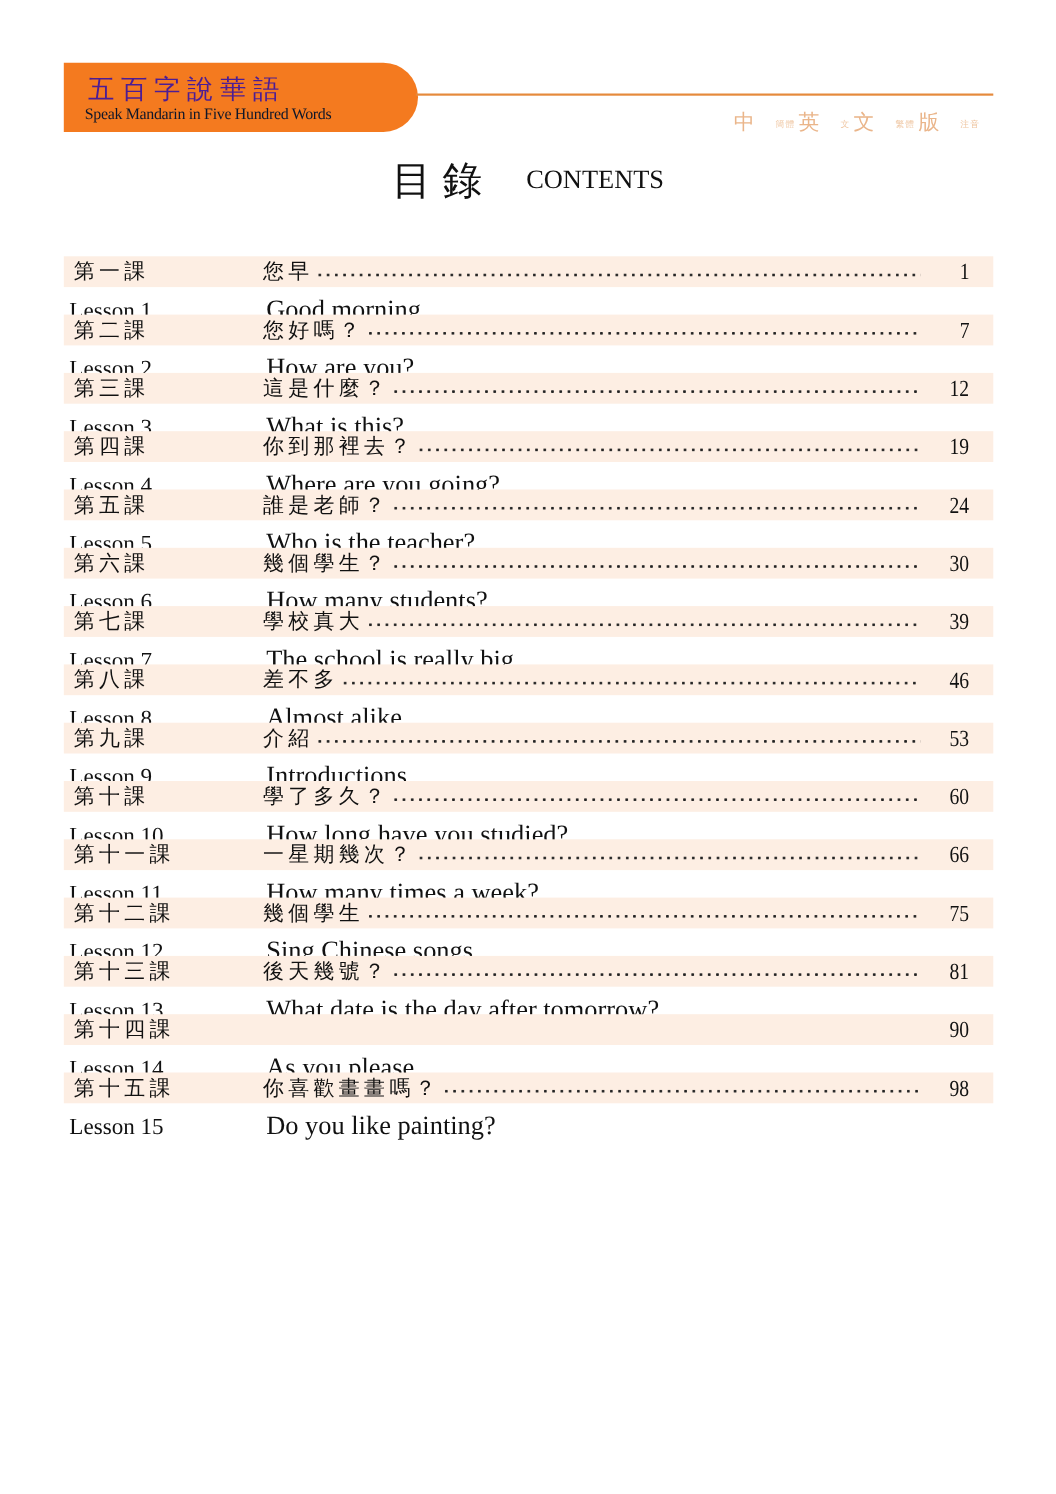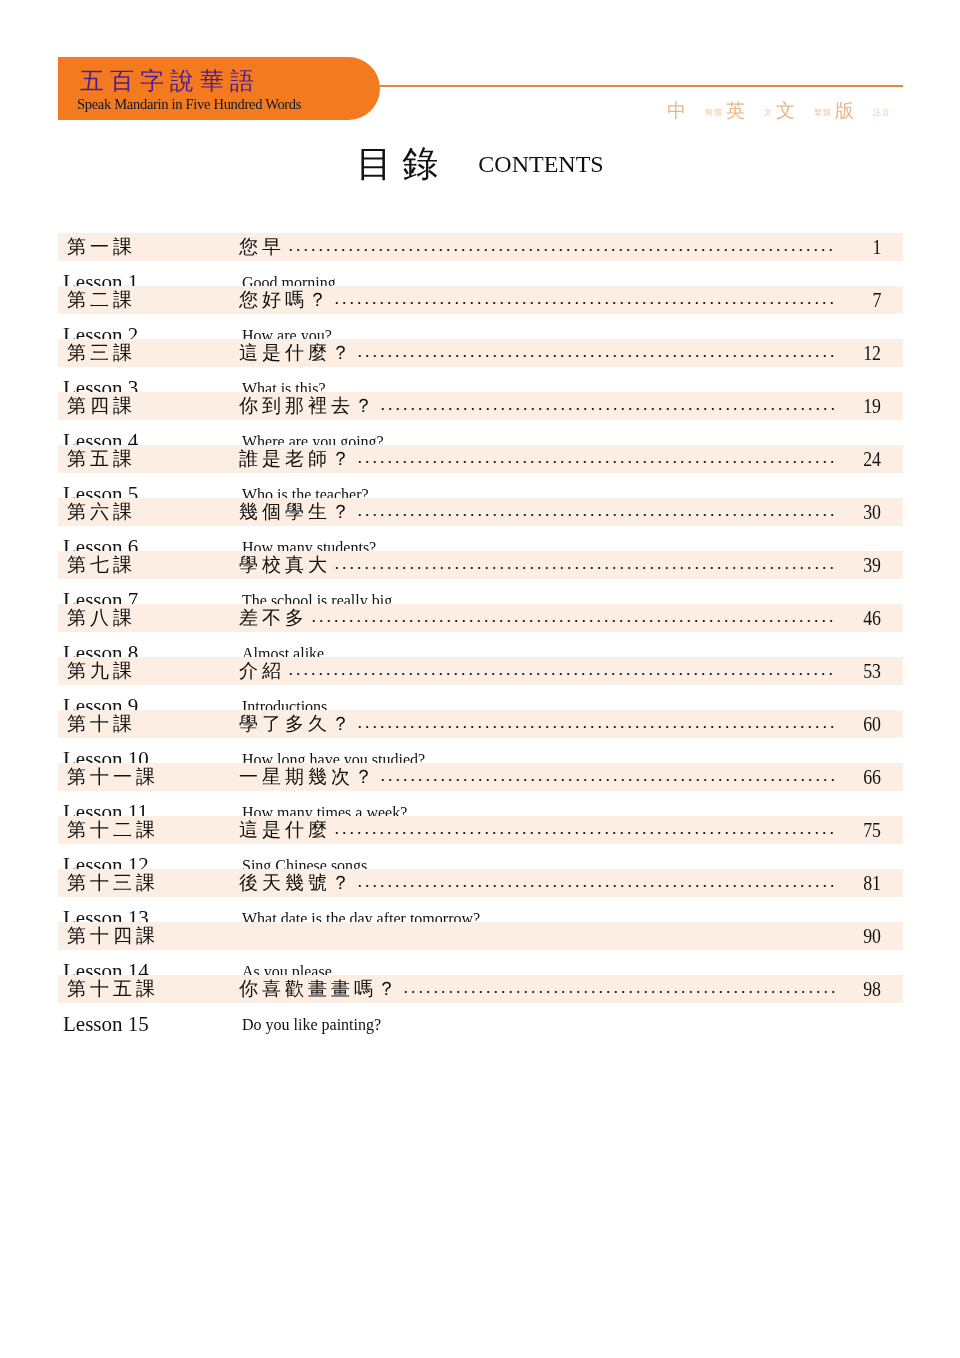--- a/index.html
+++ b/index.html
@@ -31,21 +31,21 @@
                letter-spacing: 4px; white-space: nowrap; }
   .title-line { position: absolute; left: 181px; right: 66px; display: flex; align-items: center;
                 overflow: hidden; white-space: nowrap; }
   .title-text { font-size: 19px; font-family: "DejaVu Serif", serif; letter-spacing: 4px; flex: none; }
   .leader { flex: 1; height: 4px; margin-left: 2px; margin-top: 6px;
             background-image: radial-gradient(circle, #222 1.1px, transparent 1.4px);
             background-size: 7.5px 4px; background-repeat: repeat-x; }
   .page-num { position: absolute; right: 22px; font-size: 21px; font-family: "Liberation Serif", serif;
               transform: scaleX(0.85); transform-origin: right center; }
   .lesson-en { position: absolute; left: 5px; font-size: 21px; white-space: nowrap; }
-  .title-en-text { position: absolute; left: 184px; font-size: 16px; white-space: nowrap; }
+  .title-en-text { position: absolute; left: 184px; font-size: 24px; white-space: nowrap; }
 </style>
 </head>
 <body>
 
 <div class="banner">
   <div class="banner-zh">五百字說華語</div>
   <div class="banner-en">Speak Mandarin in Five Hundred Words</div>
 </div>
 <div class="header-rule"></div>
 <div class="edition">
@@ -208,21 +208,21 @@
       </div>
       <div class="row-en">
         <span class="lesson-en">Lesson 11</span>
         <span class="title-en-text">How many times a week?</span>
       </div>
     </div>
     <div class="entry">
       <div class="row-zh">
         <span class="lesson-zh">第十二課</span>
         <div class="title-line">
-          <span class="title-text">這是什麼</span>
+          <span class="title-text">幾個學生</span>
           <span class="leader"></span>
         </div>
         <span class="page-num">75</span>
       </div>
       <div class="row-en">
         <span class="lesson-en">Lesson 12</span>
         <span class="title-en-text">Sing Chinese songs</span>
       </div>
     </div>
     <div class="entry">

